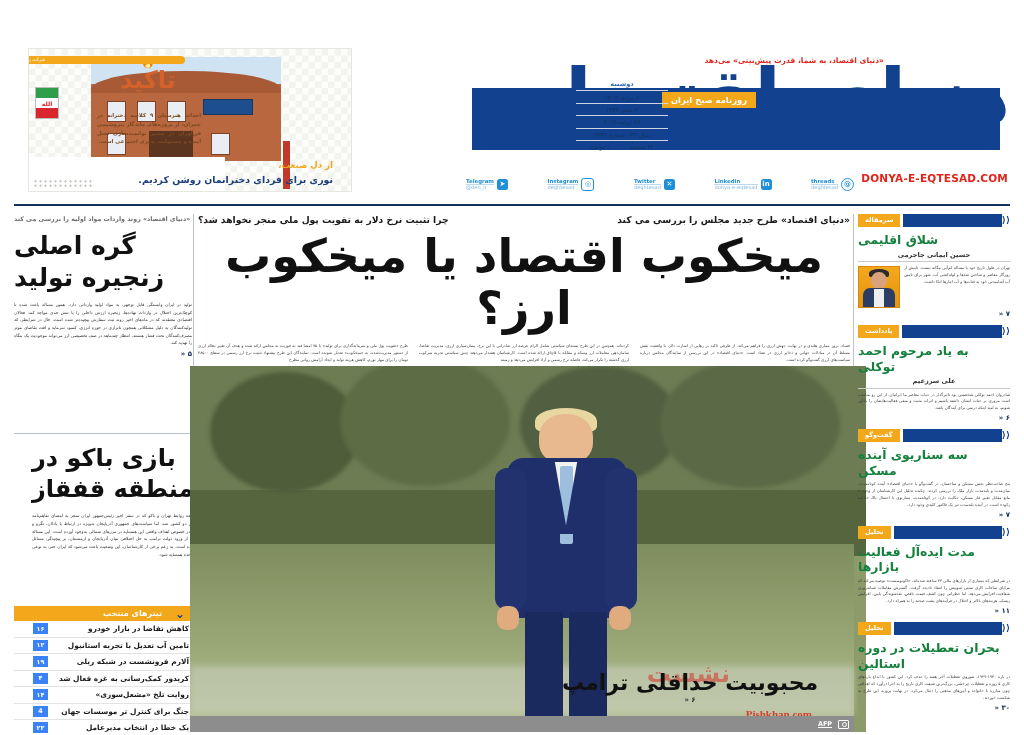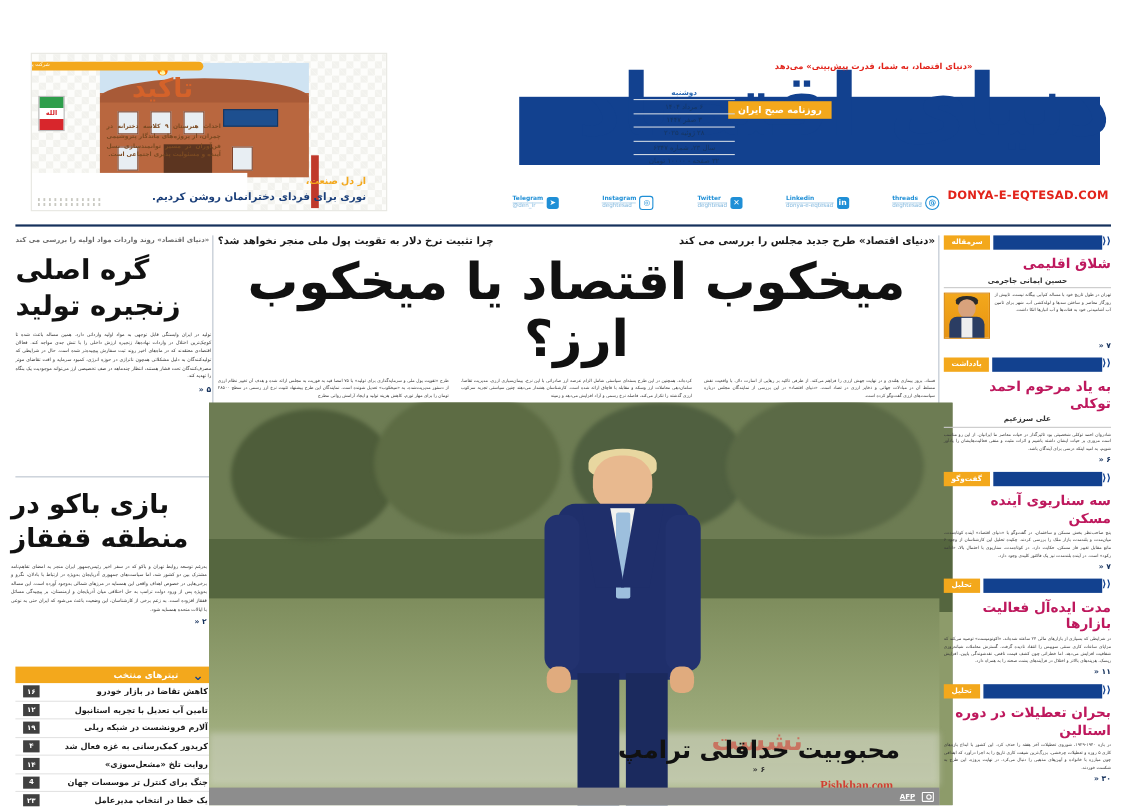--- a/index.html
+++ b/index.html
@@ -112,21 +112,21 @@
       line-height:1.3;letter-spacing:-.5px;}
 
   
   .sel{position:absolute;left:14px;top:606px;width:178px;}
   .sel-hd{display:flex;flex-direction:row-reverse;align-items:center;height:15px;
       background:#f3a81c;color:#fff;}
   .sel-hd .t{flex:1;text-align:right;padding-right:6px;font-size:8px;font-weight:bold;direction:rtl;}
   .sel-hd .chev{width:24px;text-align:center;color:#12418f;font-size:12px;font-weight:bold;line-height:1;}
   .sel-row{display:flex;flex-direction:row-reverse;align-items:center;height:15.5px;
       border-bottom:1px solid #e3e3e3;direction:rtl;}
-  .sel-row .num{width:15px;height:11px;margin-left:7px;background:#404040;color:#fff;
+  .sel-row .num{width:15px;height:11px;margin-left:19px;background:#3b82f6;color:#fff;
       font-size:6.4px;font-weight:bold;display:flex;align-items:center;justify-content:center;}
   .sel-row .lab{flex:1;text-align:right;font-size:7.4px;font-weight:bold;color:#1a1a1a;
       padding-right:3px;white-space:nowrap;}
 
   
   .center{position:absolute;left:198px;top:214px;width:652px;}
   .c-kick{direction:rtl;text-align:center;font-size:9.2px;font-weight:bold;color:#1a1a1a;}
   .c-head{direction:rtl;text-align:center;font-size:46px;font-weight:bold;color:#111;
       line-height:1.12;margin-top:6px;letter-spacing:-1.5px;}
   .c-cols{display:flex;flex-direction:row-reverse;gap:11px;margin-top:9px;}
@@ -169,21 +169,21 @@
       border:1px solid #fff;border-radius:50%;}
   .credit .ct{color:#fff;font-size:6.4px;font-weight:bold;text-decoration:underline;}
 
   
   .side{position:absolute;left:858px;top:214px;width:152px;}
   .s-hd{display:flex;flex-direction:row-reverse;align-items:center;height:13px;margin-bottom:5px;}
   .s-hd .tag{background:#f3a81c;color:#fff;font-size:6.6px;font-weight:bold;
       padding:0 7px;height:13px;line-height:13px;direction:rtl;}
   .s-hd .bar{flex:1;height:13px;background:#12418f;margin-left:3px;}
   .s-hd .ang{color:#12418f;font-size:9px;font-weight:bold;line-height:1;}
-  .s-title{direction:rtl;text-align:right;font-size:12.4px;font-weight:bold;color:#be185d;
+  .s-title{direction:rtl;text-align:left;font-size:12.4px;font-weight:bold;color:#15803d;
       line-height:1.25;margin:2px 0 3px;letter-spacing:-.3px;}
   .s-by{direction:rtl;text-align:center;font-size:6.6px;font-weight:bold;color:#333;
       border-bottom:1px solid #c9c9c9;padding-bottom:2.5px;margin-bottom:3px;}
   .s-wrap{position:relative;}
   .s-photo{float:left;width:40px;height:40px;margin:1px 4px 2px 0;
       background:linear-gradient(#f3a81c,#e79412);border:1px solid #d9880f;position:relative;overflow:hidden;}
   .s-photo .hd{position:absolute;left:12px;top:5px;width:16px;height:17px;background:#d8a27c;border-radius:48%;}
   .s-photo .hr{position:absolute;left:10px;top:2px;width:20px;height:8px;background:#2b2b2b;border-radius:50% 50% 20% 20%;}
   .s-photo .bd{position:absolute;left:4px;top:21px;width:32px;height:20px;background:#2b3d63;border-radius:7px 7px 0 0;}
   .s-photo .sh{position:absolute;left:15px;top:22px;width:10px;height:18px;background:#eee;}
@@ -287,21 +287,21 @@
 
   <div class="leftcol">
     <div>
       <div class="kicker">«دنیای اقتصاد» روند واردات مواد اولیه را بررسی می کند</div>
       <div class="lhead">گره اصلی زنجیره تولید</div>
       <div class="lbody micro2 rtl just">تولید در ایران وابستگی قابل توجهی به مواد اولیه وارداتی دارد. همین مساله باعث شده تا کوچک‌ترین اختلال در واردات نهاده‌ها، زنجیره ارزش داخلی را با تنش جدی مواجه کند. فعالان اقتصادی معتقدند که در ماه‌های اخیر روند ثبت سفارش پیچیده‌تر شده است. حال در شرایطی که تولیدکنندگان به دلیل مشکلاتی همچون ناترازی در حوزه انرژی، کمبود سرمایه و افت تقاضای موثر مصرف‌کنندگان تحت فشار هستند، انتظار چندماهه در صف تخصیصی ارز می‌تواند موجودیت یک بنگاه را تهدید کند.</div>
       <div class="pgref">۵ «</div>
     </div>
   </div>
 
-  <div style="position:absolute;left:10px;top:443px;width:178px;">
+  <div style="position:absolute;left:32px;top:443px;width:178px;">
     <div class="lhead2">بازی باکو در منطقه قفقاز</div>
     <div class="lbody micro2 rtl just">به‌رغم توسعه روابط تهران و باکو که در سفر اخیر رئیس‌جمهور ایران منجر به امضای تفاهم‌نامه مشترک بین دو کشور شد، اما سیاست‌های جمهوری آذربایجان به‌ویژه در ارتباط با بادلان، نگرو و برخی‌هایی در خصوص اهداف واقعی این همسایه در مرزهای شمالی به‌وجود آورده است. این مساله به‌ویژه پس از ورود دولت ترامپ به حل اختلافی میان آذربایجان و ارمنستان، بر پیچیدگی مسائل قفقاز افزوده است. به زعم برخی از کارشناسان، این وضعیت باعث می‌شود که ایران حتی به نوعی با ایالات متحده همسایه شود.</div>
     <div class="pgref">۲ «</div>
   </div>
 
   <div class="sel">
     <div class="sel-hd">
       <div class="t">تیترهای منتخب</div>
       <div class="chev">⌄</div>
     </div>

